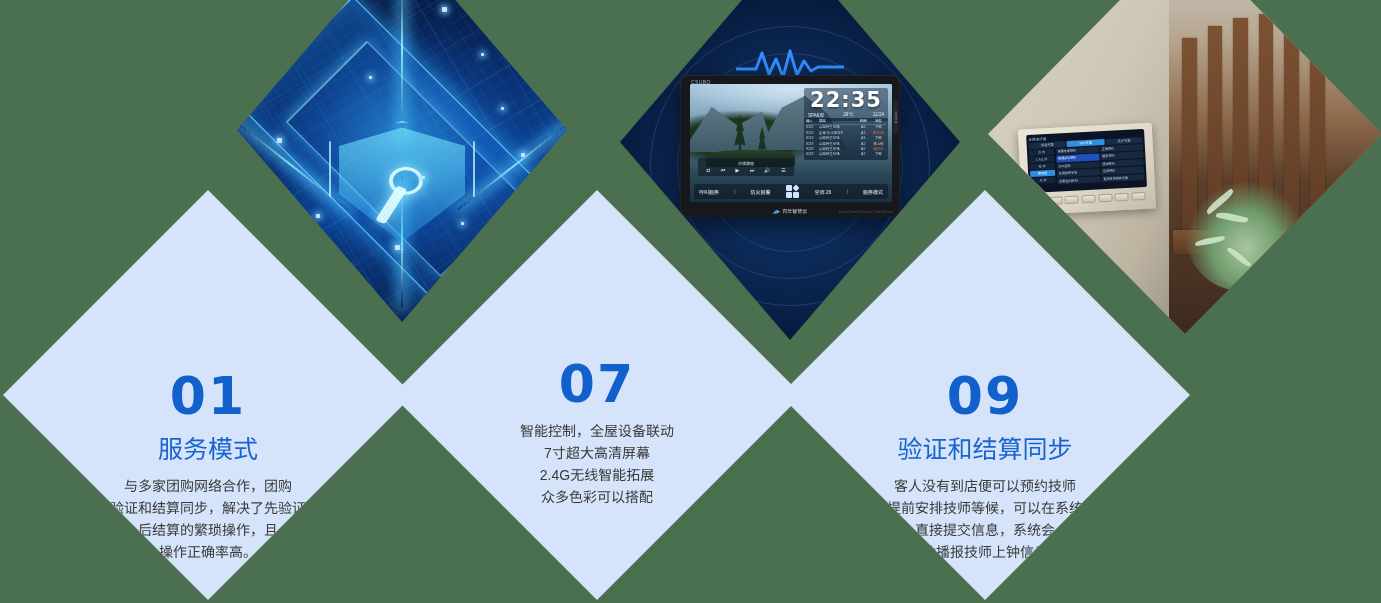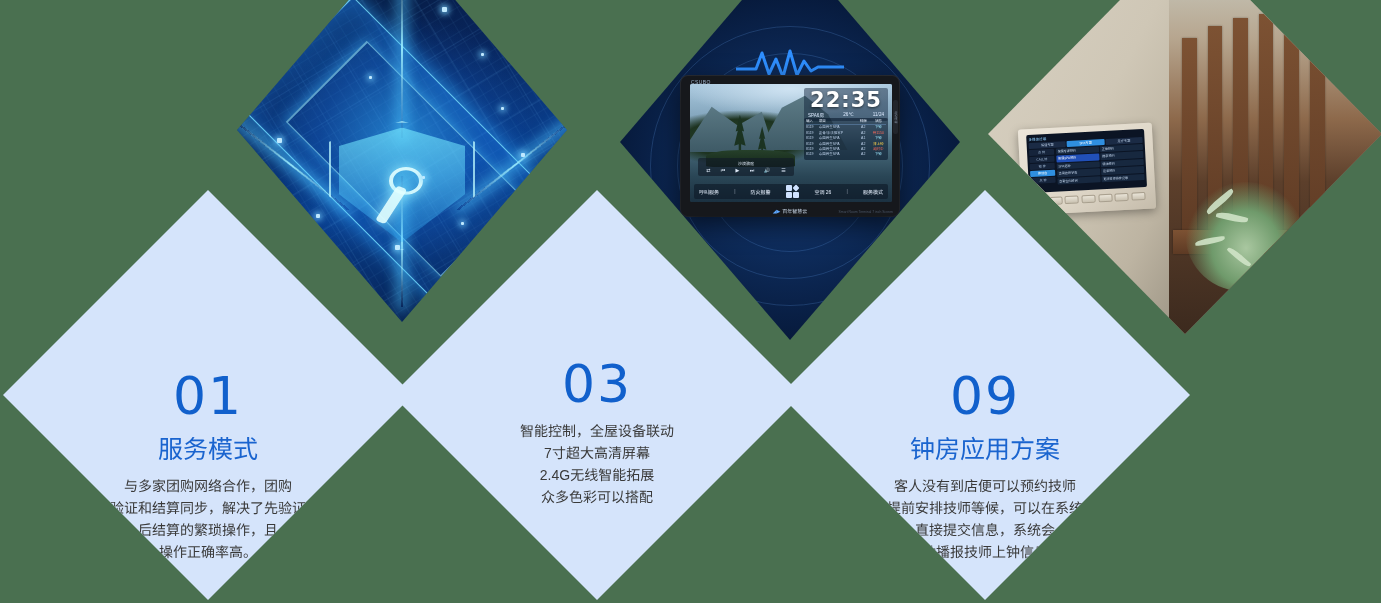--- a/index.html
+++ b/index.html
@@ -398,21 +398,21 @@
     left: 0; right: 0;
     top: 44%;
     text-align: center;
     padding: 0 12px;
     box-sizing: border-box;
   }
   .card-num {
     font-family: "DejaVu Sans", sans-serif;
     font-size: 52px;
     line-height: 52px;
-    font-weight: 400;
+    font-weight: 700;
     color: #1160cc;
     letter-spacing: 2px;
   }
   .card-title {
     font-size: 25px;
     line-height: 31px;
     font-weight: 400;
     color: #1a64cf;
     margin-top: 12px;
     white-space: pre-line;
@@ -656,32 +656,32 @@
       <div class="card-title">服务模式</div>
       <div class="card-body">与多家团购网络合作，团购
 验证和结算同步，解决了先验证
 后结算的繁琐操作，且
 操作正确率高。</div>
     </div>
   </div>
 
   <div class="diamond card-diamond" style="left:392px; top:190px; width:410px; height:410px;">
     <div class="card-inner" style="top:41%;">
-      <div class="card-num">03</div>
+      <div class="card-num">07</div>
       <div class="card-body">智能控制，全屋设备联动
 7寸超大高清屏幕
 2.4G无线智能拓展
 众多色彩可以搭配</div>
     </div>
   </div>
 
   <div class="diamond card-diamond" style="left:780px; top:190px; width:410px; height:410px;">
     <div class="card-inner">
       <div class="card-num">09</div>
-      <div class="card-title">钟房应用方案</div>
+      <div class="card-title">验证和结算同步</div>
       <div class="card-body">客人没有到店便可以预约技师
 并提前安排技师等候，可以在系统中
 直接提交信息，系统会
 自动播报技师上钟信息。</div>
     </div>
   </div>
 
 </div>
 
 </body></html>

